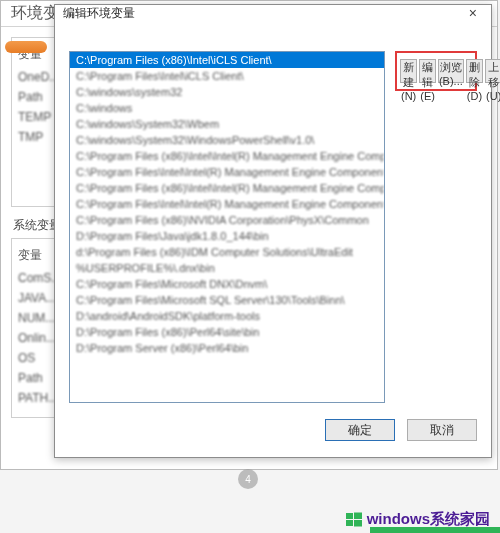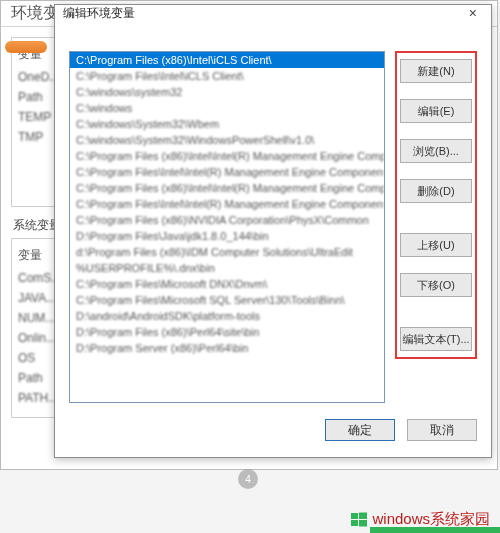--- a/index.html
+++ b/index.html
@@ -22,30 +22,30 @@
     .modal-titlebar { display: flex; justify-content: space-between; height: 28px; padding: 0 8px; }
     .modal-title { font-size: 12px; color: #222; }
     .modal-close { font-size: 14px; color: #444; padding: 0 6px; }
     .modal-content { padding: 18px 14px 10px 14px; display: flex; height: 380px; gap: 10px; }
 
     .listbox { flex: 1; border: 1px solid #7a99b8; background: #fff; overflow: hidden; }
     .list-item { font-size: 11px; color: #555; padding: 0 6px; line-height: 16px; white-space: nowrap; overflow: hidden; filter: blur(0.9px); -webkit-filter: blur(0.9px); }
     .list-item.selected { background: #0078d7; color: #fff; filter: none; -webkit-filter: none; }
 
     .btn-col { width: 82px; display: flex; flex-direction: column; }
-    .btn-box { border: 2px solid #e03a3a; padding: 3px 2px 3px 2px; display: flex; flex-direction: column; }
+    .btn-box { border: 2px solid #e03a3a; padding: 3px 2px 3px 2px; display: flex; flex-direction: row; }
     .btn { height: 24px; margin: 3px 1px; background: #e9e9e9; border: 1px solid #adadad; font-size: 11px; color: #333; cursor: pointer; }
     .spacer { height: 10px; }
 
     .modal-footer { display: flex; justify-content: flex-end; gap: 12px; padding: 6px 14px 12px; }
     .fbtn { width: 70px; height: 22px; background: #e9e9e9; border: 1px solid #adadad; font-size: 12px; color: #333; cursor: pointer; }
     .fbtn.primary { border-color: #2a6fb5; }
 
     .watermark { position: absolute; bottom: 4px; right: 10px; display: flex; align-items: center; gap: 4px; }
-    .watermark-text { font-size: 15px; color: #b91c1c; font-weight: 400; }
+    .watermark-text { font-size: 15px; color: #4c1d95; font-weight: 700; }
     .watermark-sub { font-size: 9px; color: #888; letter-spacing: 0.5px; }
     .green-bar { position: absolute; bottom: 0; right: 0; width: 130px; height: 6px; background: #2fb457; }
     .page-dot { position: absolute; bottom: 44px; left: 238px; width: 20px; height: 20px; border-radius: 10px; background: rgba(150,150,150,0.6); color: #fff; font-size: 10px; display: flex; align-items: center; justify-content: center; }
   </style>
 </head>
 <body>
 
 <div class="parent-window" style="height:470px;">
   <div class="parent-titlebar">
     <span class="parent-title">环境变量</span>

